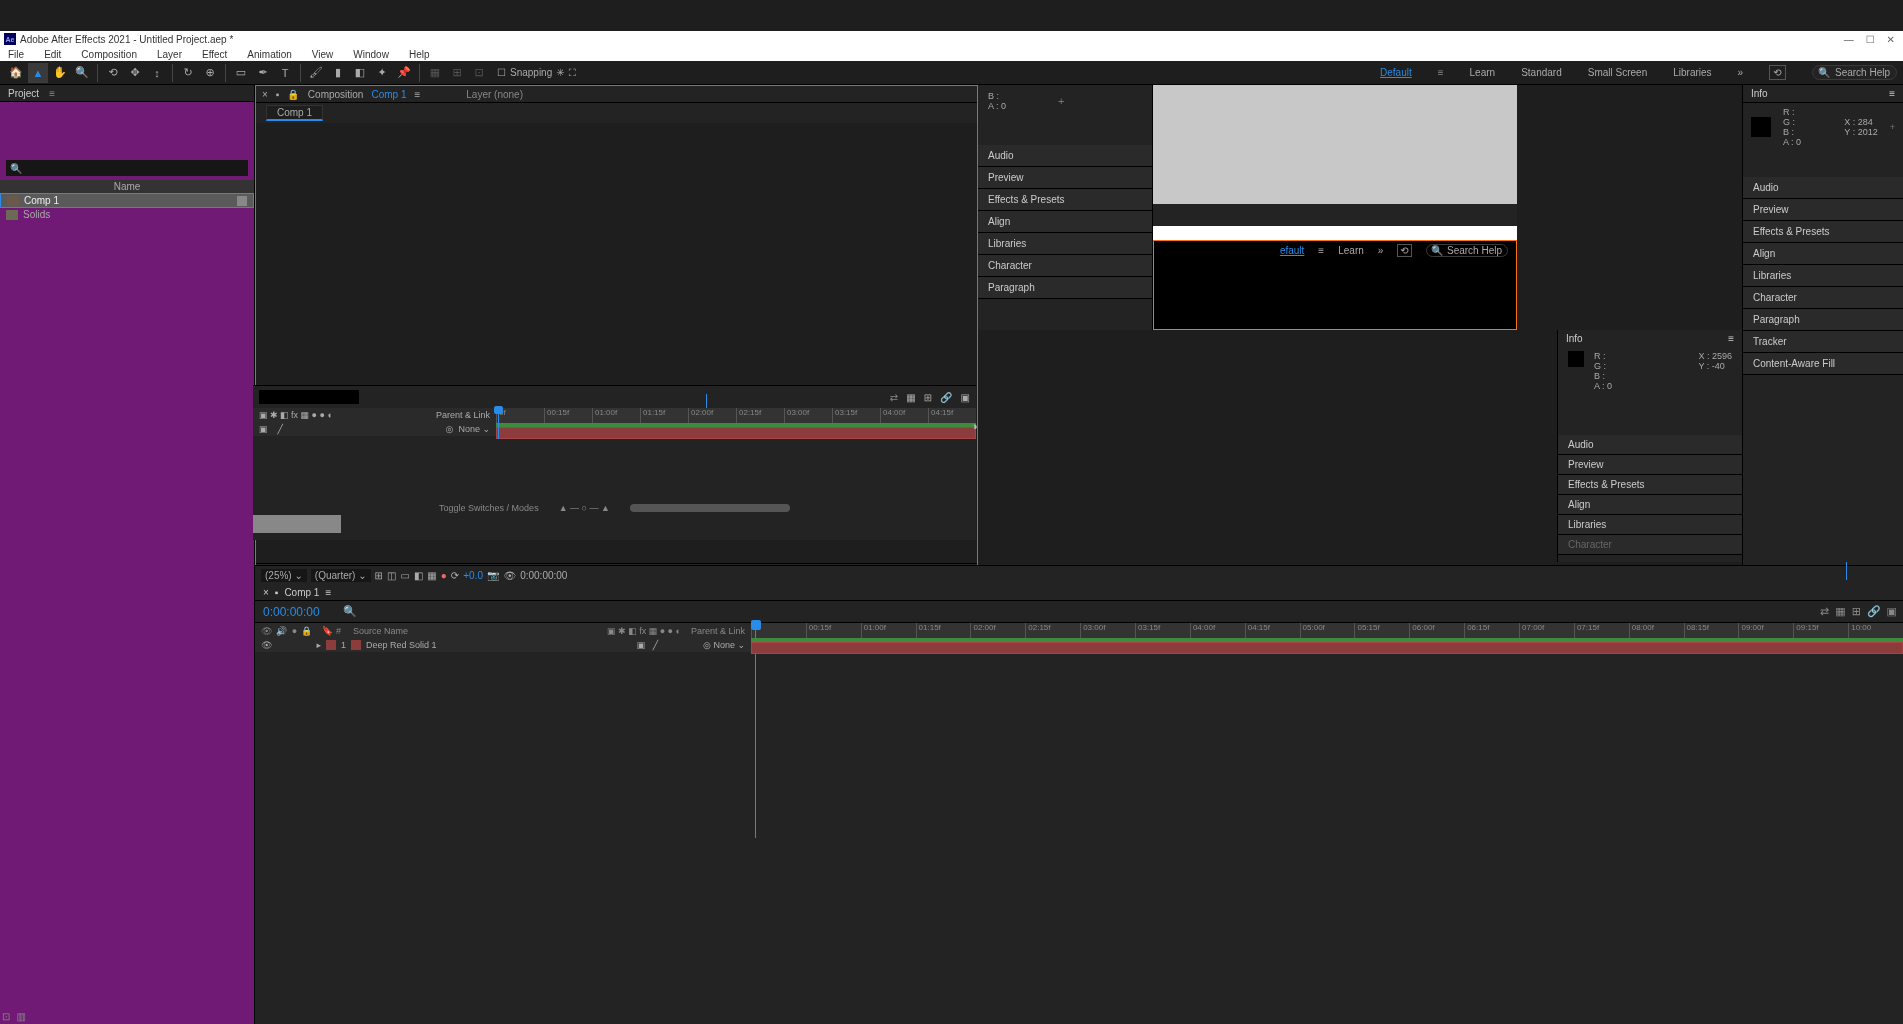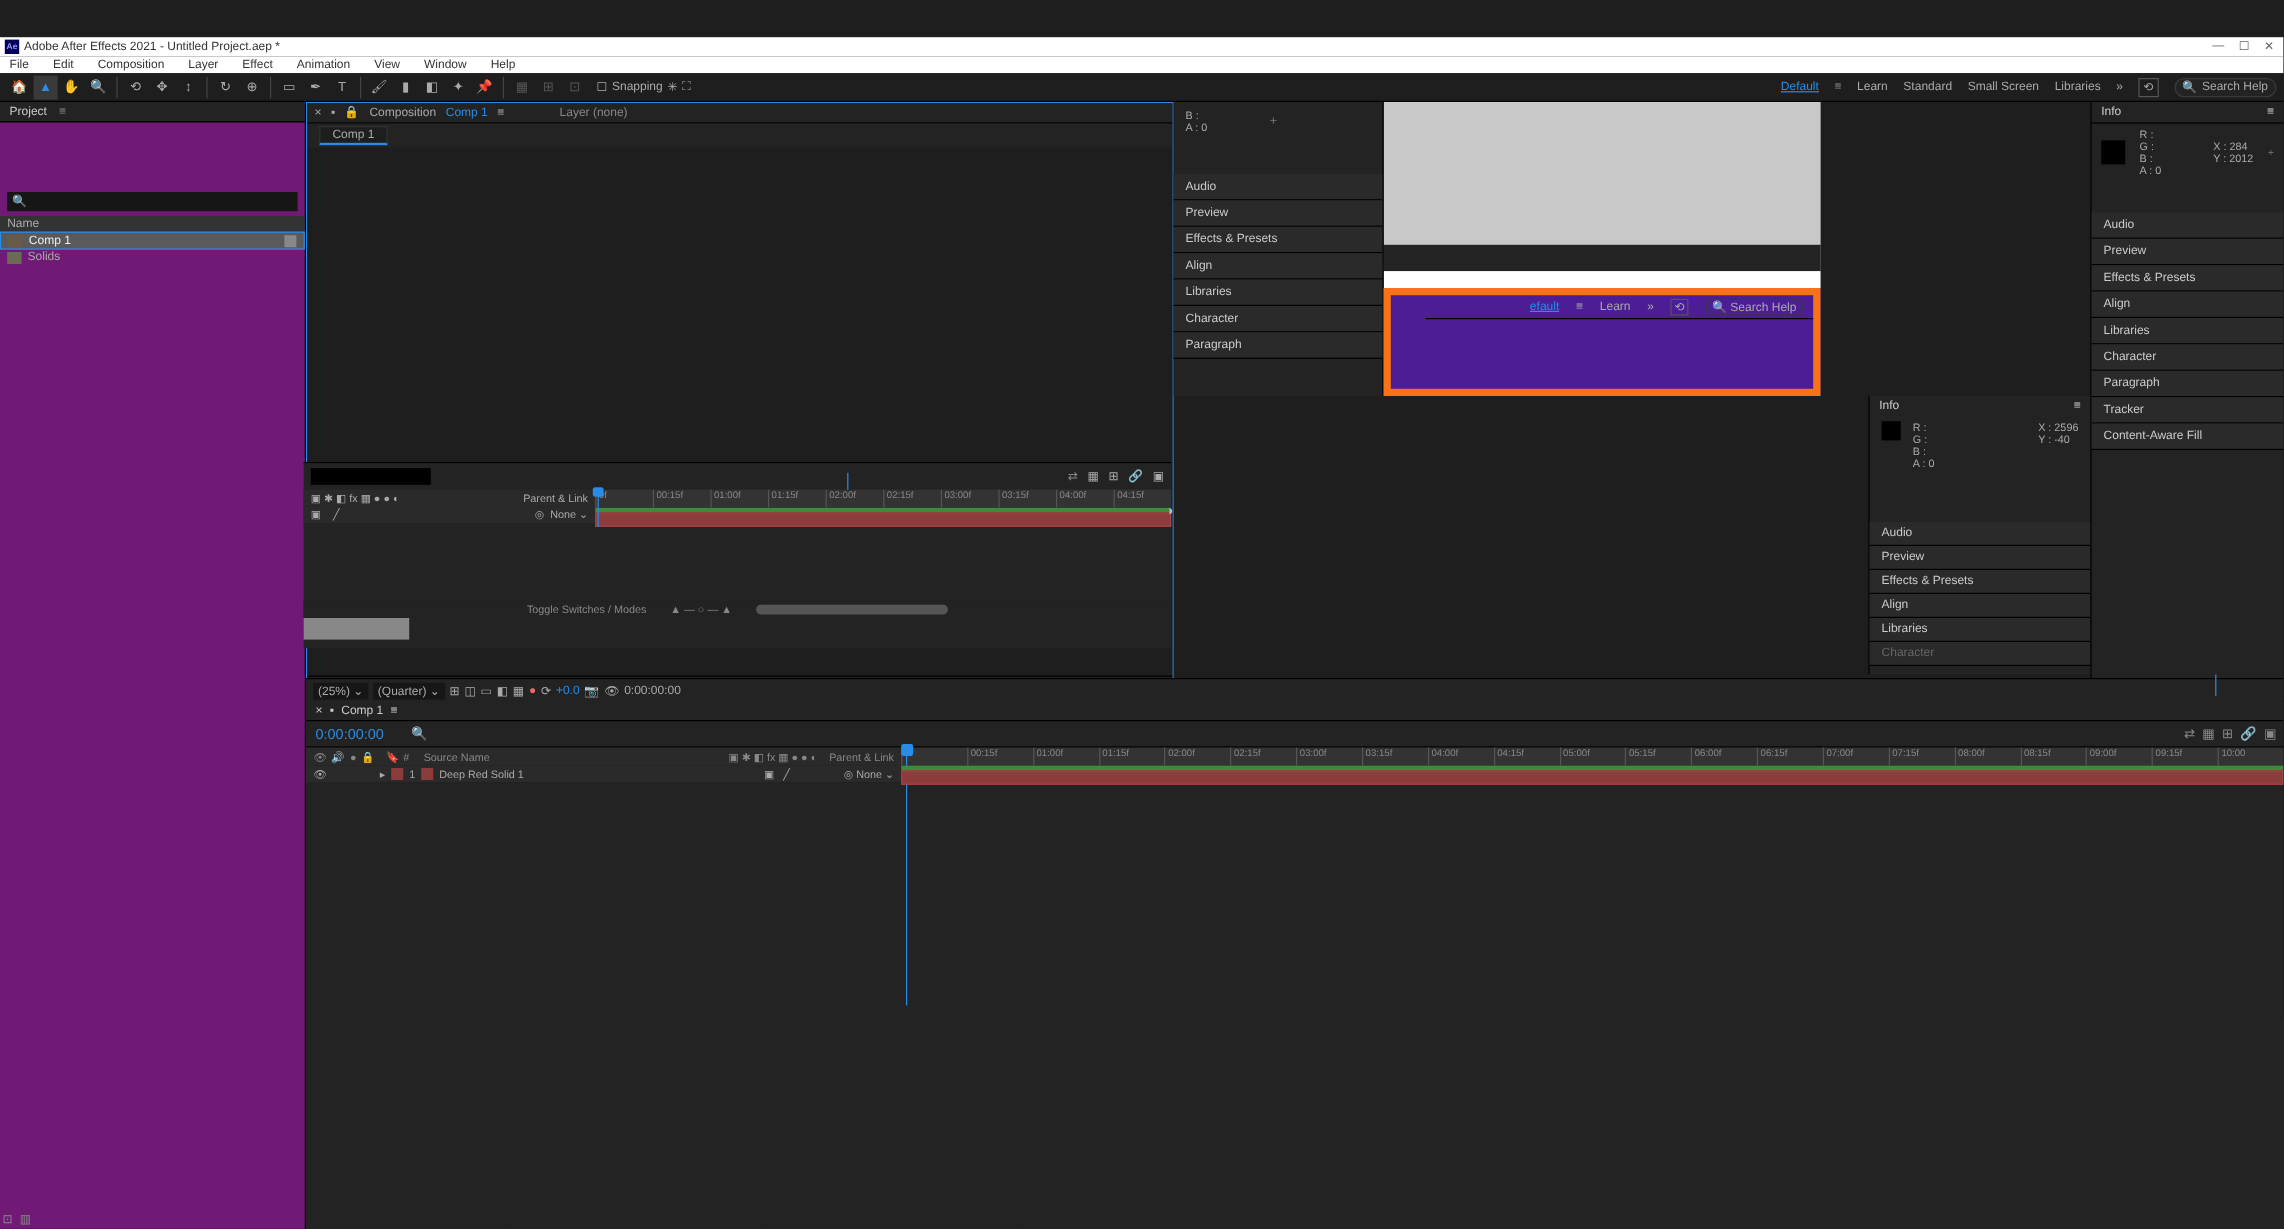--- a/index.html
+++ b/index.html
@@ -12,37 +12,37 @@
 .titlebar .win-controls span { font-size: 10px; color: #666; }
 
 
 .menubar { background: #fff; height: 14px; display: flex; padding: 0 8px; gap: 20px; font-size: 10px; color: #333; align-items: center; }
 
 
 .toolbar { background: #1e1e1e; height: 24px; display: flex; align-items: center; padding: 0 6px; gap: 2px; border-bottom: 1px solid #000; }
 .toolbar .tool { width: 20px; height: 20px; display: inline-flex; align-items: center; justify-content: center; color: #aaa; font-size: 11px; }
 .toolbar .sep { width: 1px; height: 18px; background: #444; margin: 0 3px; }
 .toolbar .snapping { display: flex; align-items: center; gap: 4px; font-size: 10px; color: #aaa; margin-left: 6px; }
-.toolbar .workspace-bar { margin-left: auto; display: flex; align-items: center; gap: 13px; font-size: 10px; color: #aaa; }
+.toolbar .workspace-bar { margin-left: auto; display: flex; align-items: center; gap: 26px; font-size: 10px; color: #aaa; }
 .toolbar .workspace-bar .active { color: #288ce8; text-decoration: underline; }
 .toolbar .search-help { display: flex; align-items: center; gap: 4px; border: 1px solid #3a3a3a; padding: 1px 6px; border-radius: 10px; font-size: 10px; background: #232323;}
 
 
 .main { display: flex; height: calc(100% - 54px); }
 
 
 .project-panel { width: 255px; background: #701a75; border-right: 1px solid #000; display: flex; flex-direction: column; }
 .panel-tab { background: #232323; padding: 3px 8px; font-size: 10px; color: #ccc; display: flex; align-items: center; gap: 6px; height: 17px; border-bottom:1px solid #000;}
 .panel-tab .ham { color: #888; margin-left: 4px;}
 .comp-info { display: flex; padding: 6px; gap: 6px; }
 .comp-thumb { width: 28px; height: 40px; background: #000; }
 .comp-meta { font-size: 10px; color: #aaa; line-height: 12px; }
 .search-row { padding: 4px 6px; }
 .search-row .search { background: #161616; border: none; width: 100%; padding: 2px 4px; color: #aaa; font-size: 10px; height:16px;}
-.proj-head { background: #333; padding: 1px 6px; font-size: 10px; color: #aaa; }
+.proj-head { background: #333; padding: 1px 6px; font-size: 10px; color: #aaa; text-align: center; }
 .proj-list { flex: 1; }
 .proj-item { display: flex; align-items: center; padding: 1px 6px; gap: 5px; font-size: 10px; }
 .proj-item.sel { background: #5a5a5a; color:#eee; border:1px solid #288ce8;}
 .proj-item .icon { width: 12px; height: 10px; background: #555; display:inline-block;}
 .proj-item .icon.comp { background:#6b5a4a;}
 .proj-item .icon.folder { background:#6b6b55;}
 .proj-item .flow{width:10px;height:10px;background:#888;margin-left:auto;}
 .proj-footer { height: 20px; background: #232323; display: flex; align-items: center; padding: 0 6px; gap: 8px; font-size: 10px; border-top:1px solid #000;}
 .proj-footer .slot{width:14px;height:12px;color:#888;display:inline-flex;align-items:center;justify-content:center;}
 
@@ -65,21 +65,21 @@
 
 .viewer-middle{flex:1; display:flex; flex-direction:column;}
 .vm-top{height:245px; display:flex;}
 .vm-info{ width:175px; background:#232323; border-right:1px solid #000; position:relative;}
 .vm-info .rgba{position:absolute; top:6px; left:10px; font-size:9px; line-height:10px; color:#aaa;}
 .vm-info .cross{position:absolute; top:10px; left:80px; color:#777;}
 .vm-panels{flex:1;}
 .vm-panels .pan-row{background:#2a2a2a; border-bottom:1px solid #000; padding:5px 10px; font-size:10px; color:#ccc;}
 .vm-white{width:364px; background:#c8c8c8;}
 .vm-wbar{height:232px; display:flex;}
-.nested-ws{flex:1; background:#4c1d95; border:6px solid #f97316;padding-left:29px;}
+.nested-ws{flex:1; background:#000000; border:1px solid #f97316;padding-left:29px;}
 .nested-ws .ws-row{height:20px; display:flex; align-items:center; justify-content:flex-end; padding:0 8px; gap:14px; font-size:10px; color:#aaa; border-bottom:1px solid #000;}
 .nested-ws .ws-row .active{color:#288ce8; text-decoration:underline;}
 .nested-info{width:185px; background:#232323; border-left:1px solid #000;}
 .nested-info .hdr{padding:3px 8px; font-size:10px; color:#ccc; display:flex; justify-content:space-between;}
 .nested-info .rgba2{padding:4px 10px; font-size:9px; line-height:10px; color:#aaa; display:flex; gap:10px;}
 .nested-panels .pan-row{background:#2a2a2a; border-bottom:1px solid #000; padding:4px 10px; font-size:10px; color:#ccc;}
 
 
 .nested-tl{height:155px; background:#232323; border-top:1px solid #000;}
 .nested-tl .row1{height:22px; display:flex; align-items:center; padding:0 6px; gap:8px; font-size:10px;}

